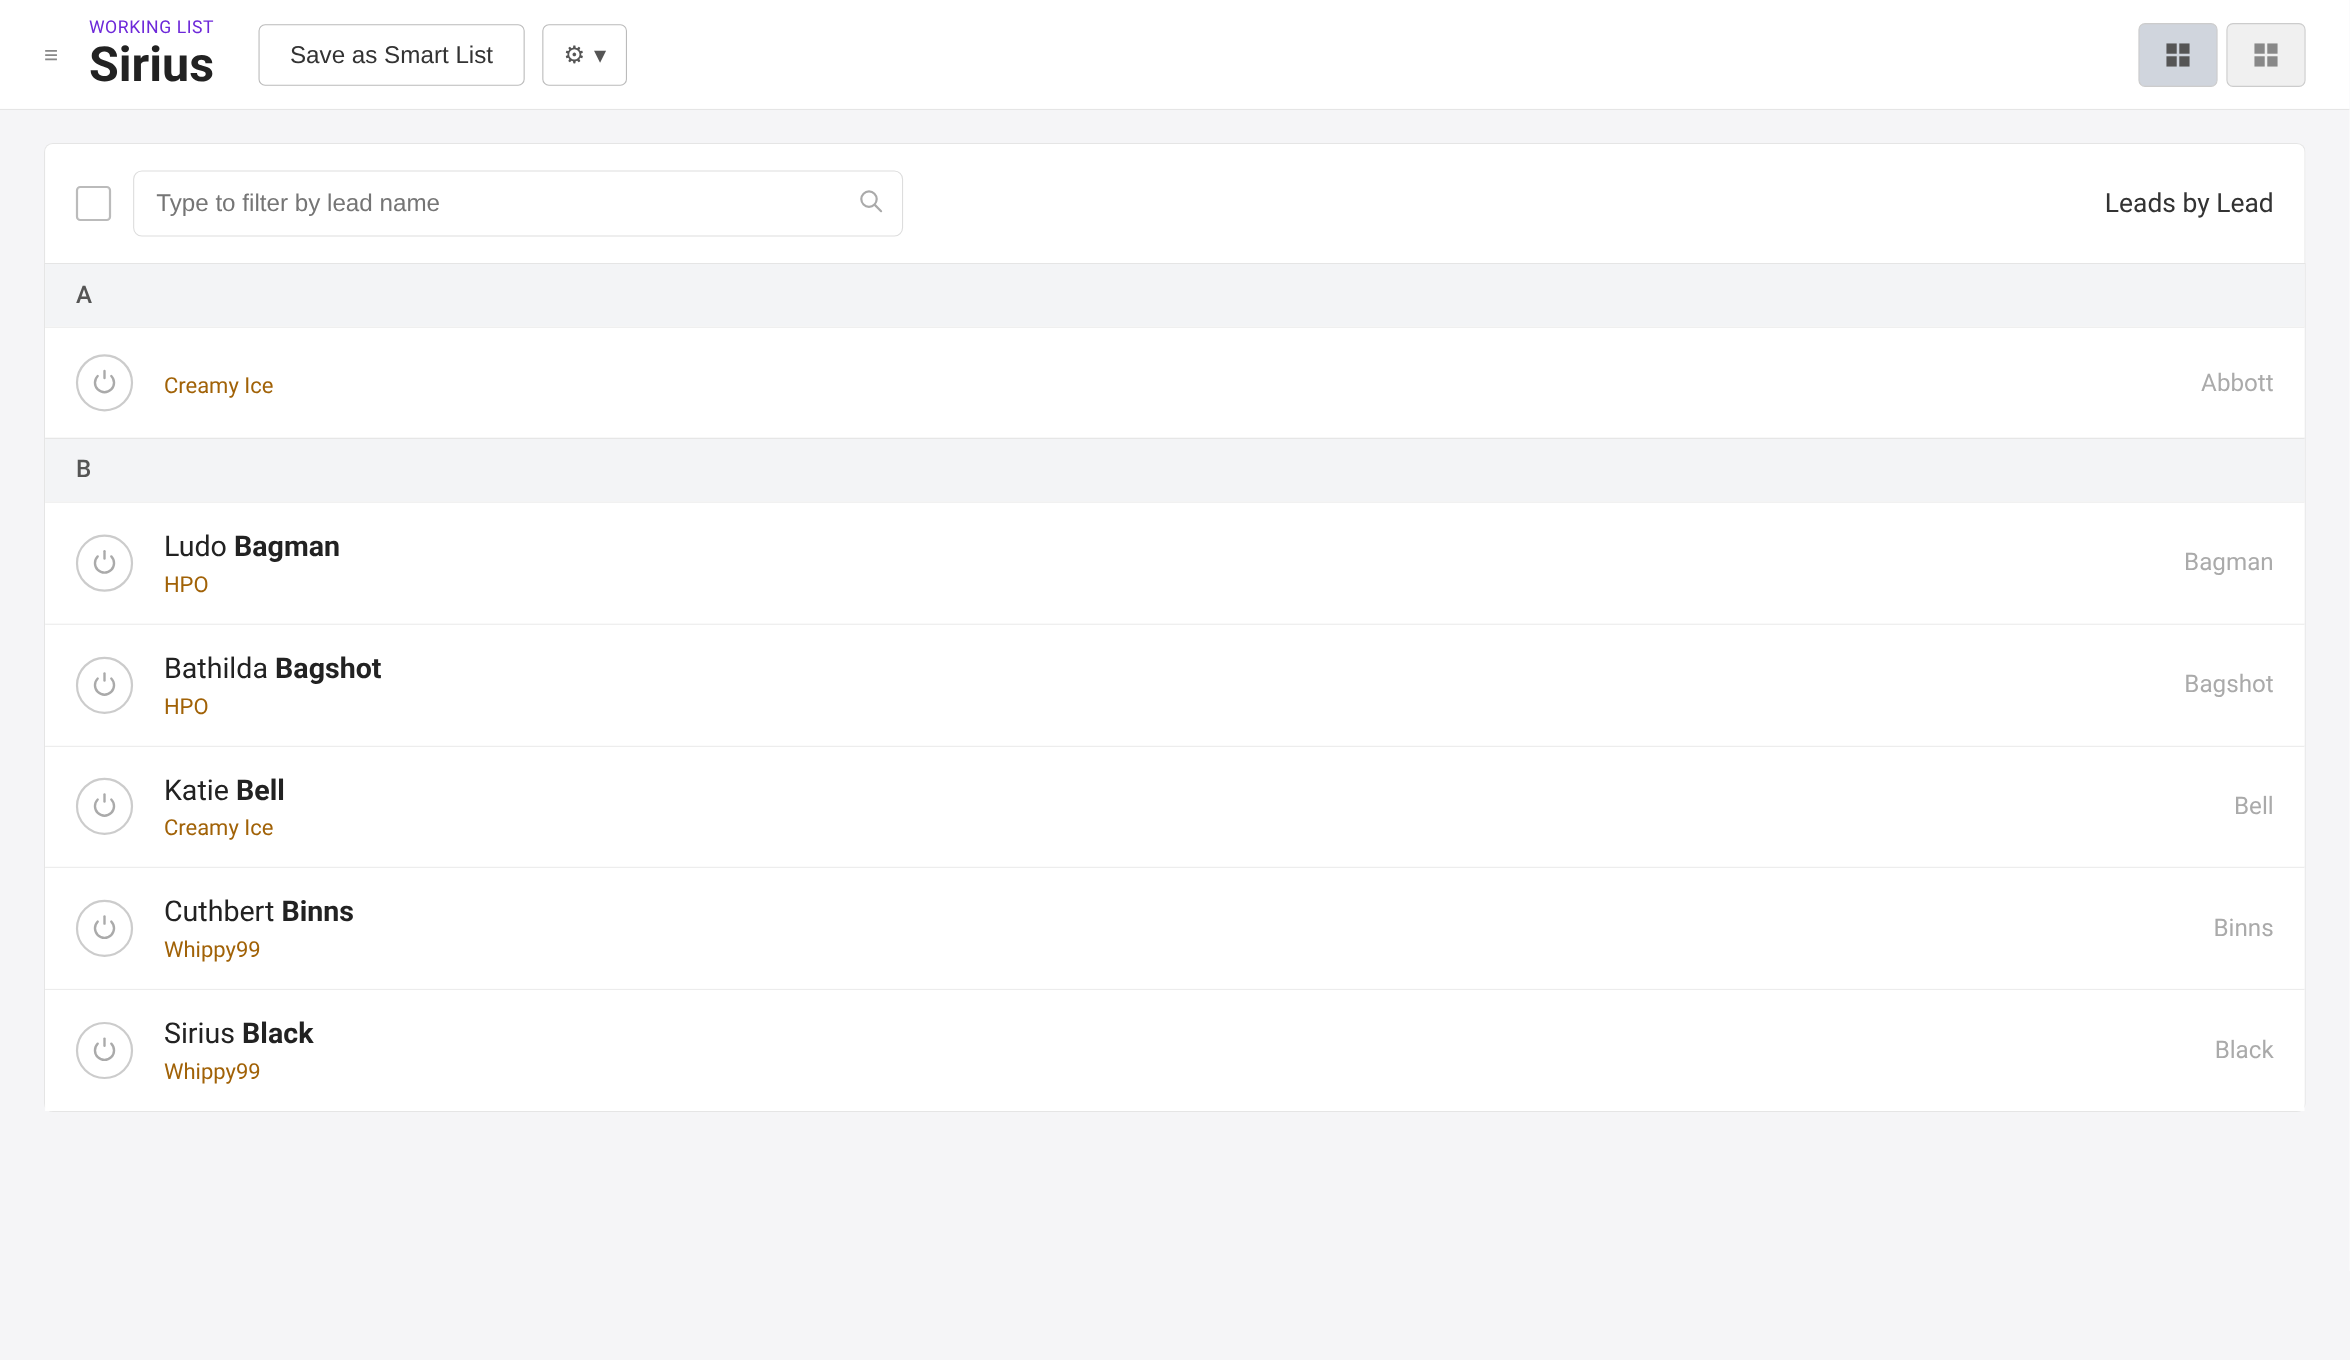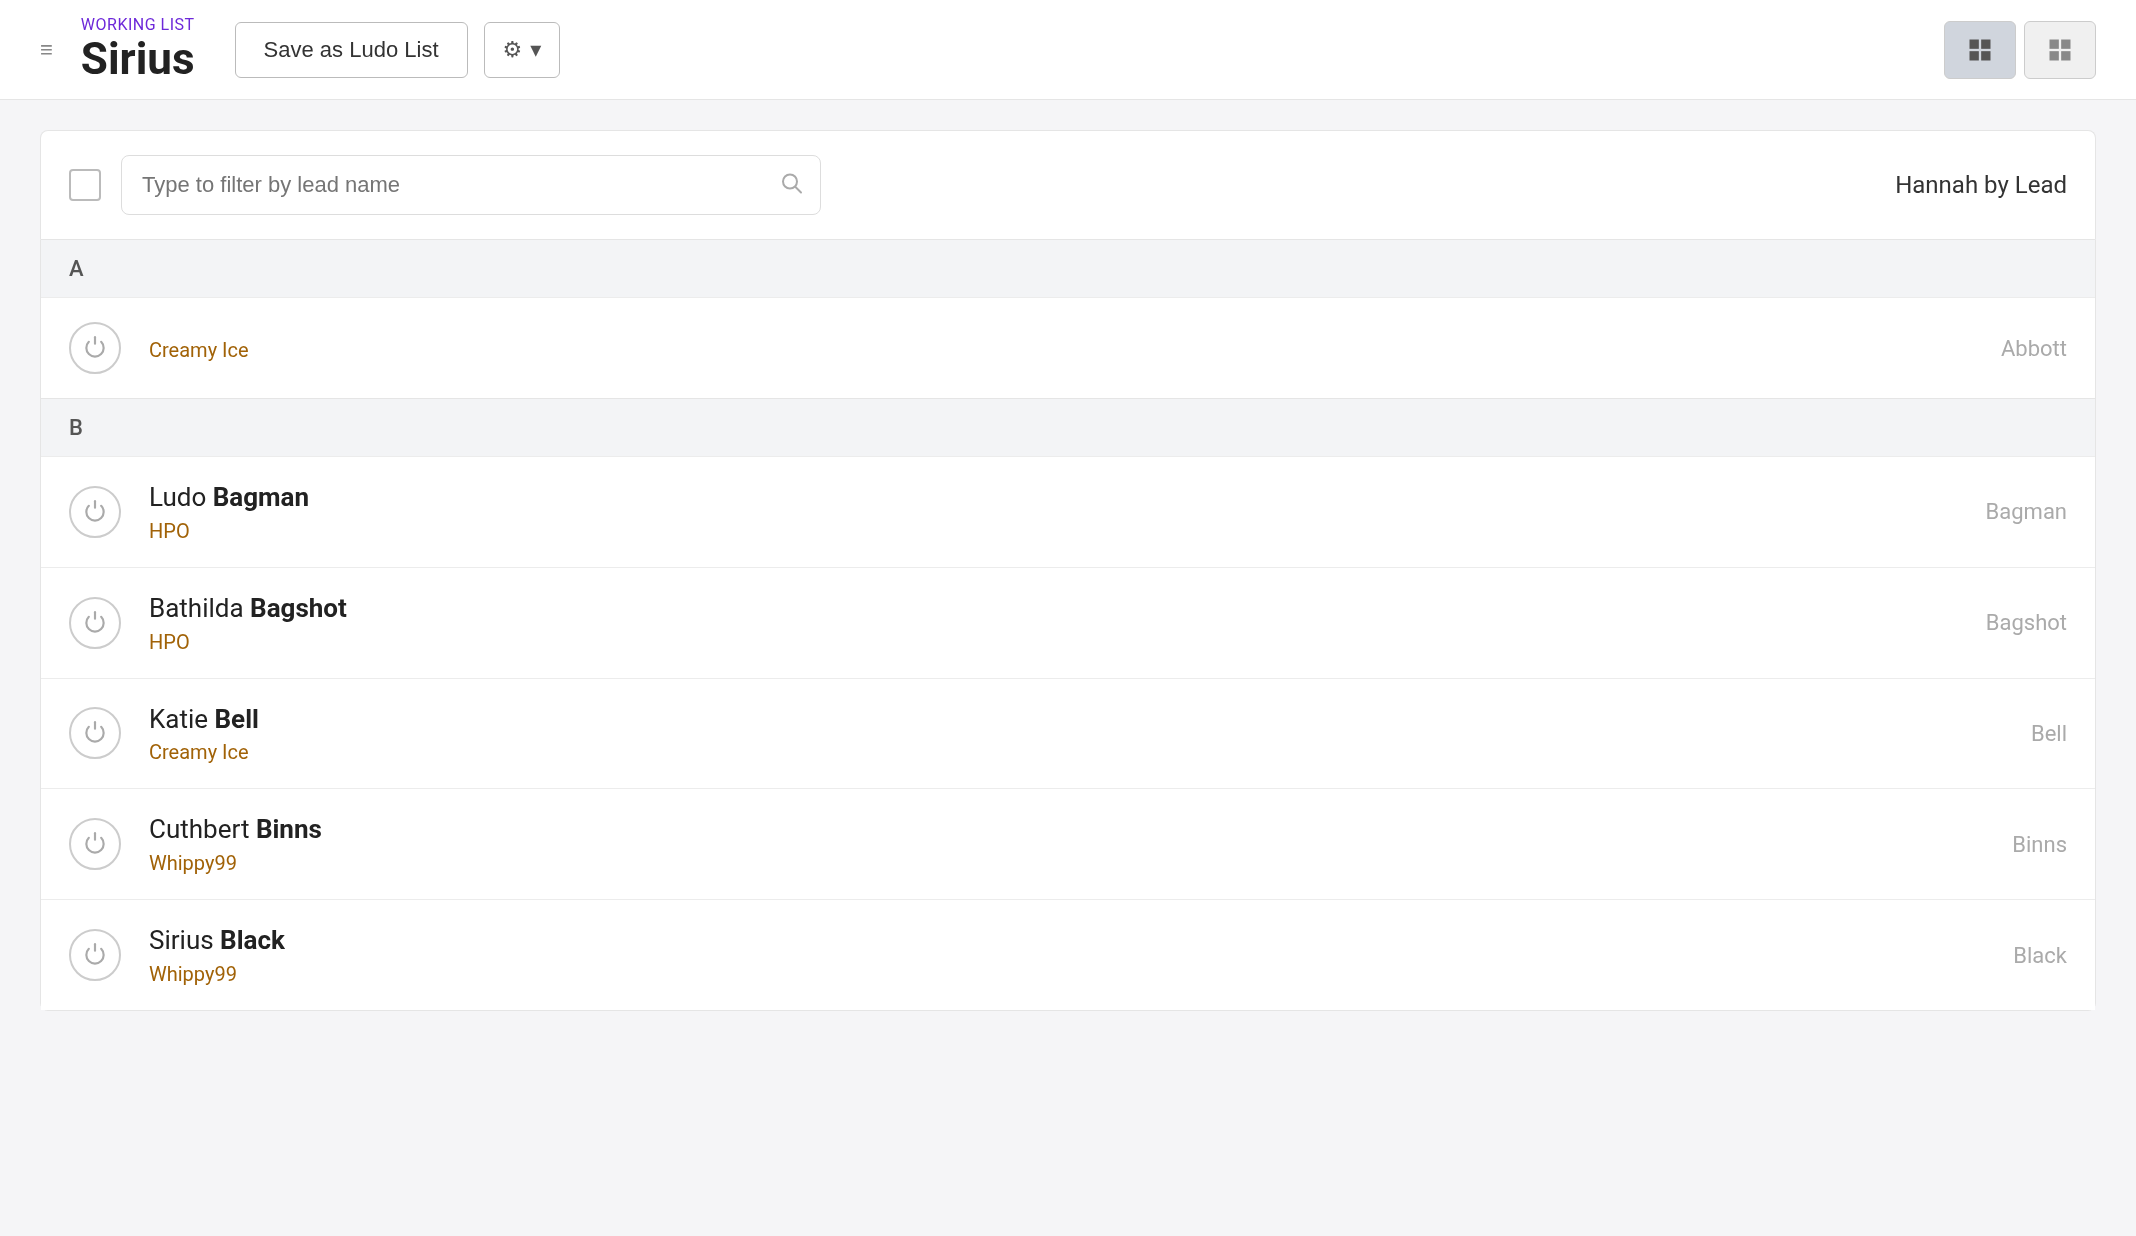--- a/index.html
+++ b/index.html
@@ -214,21 +214,21 @@
   </style>
 </head>
 <body>
 
 <header class="header">
   <span class="hamburger-icon">≡</span>
   <div class="title-block">
     <span class="working-list-label">WORKING LIST</span>
     <span class="page-title">Sirius</span>
   </div>
-  <button class="save-smart-list-btn">Save as Ludo List</button>
+  <button class="save-smart-list-btn">Save as Smart List</button>
   <button class="gear-btn">
     <span>⚙</span>
     <span>▾</span>
   </button>
   <div class="header-right">
     <button class="view-btn active">
       <svg width="28" height="28" viewBox="0 0 24 24" fill="none">
         <rect x="3" y="3" width="8" height="8" fill="#555"></rect>
         <rect x="13" y="3" width="8" height="8" fill="#555"></rect>
         <rect x="3" y="13" width="8" height="8" fill="#555"></rect>
@@ -252,21 +252,21 @@
     <div class="checkbox-box"></div>
     <div class="search-input-wrap">
       <input class="search-input" type="text" placeholder="Type to filter by lead name" style="">
       <span class="search-icon-wrap">
         <svg width="24" height="24" viewBox="0 0 24 24" fill="none" stroke="#aaa" stroke-width="2" stroke-linecap="round" stroke-linejoin="round">
           <circle cx="11" cy="11" r="7"></circle>
           <line x1="16.5" y1="16.5" x2="22" y2="22"></line>
         </svg>
       </span>
     </div>
-    <span class="sorted-label">Hannah by Lead</span>
+    <span class="sorted-label">Leads by Lead</span>
   </div>
 
   <div class="list-container" id="leads-list">
   <div class="group-header">A</div>
       <div class="list-item">
         <div class="power-icon">
           <svg width="26" height="26" viewBox="0 0 24 24" fill="none" stroke="#aaa" stroke-width="2" stroke-linecap="round" stroke-linejoin="round">
         <path d="M12 2v6"></path>
         <path d="M6.3 6.3A8 8 0 1 0 17.7 6.3"></path>
       </svg>

